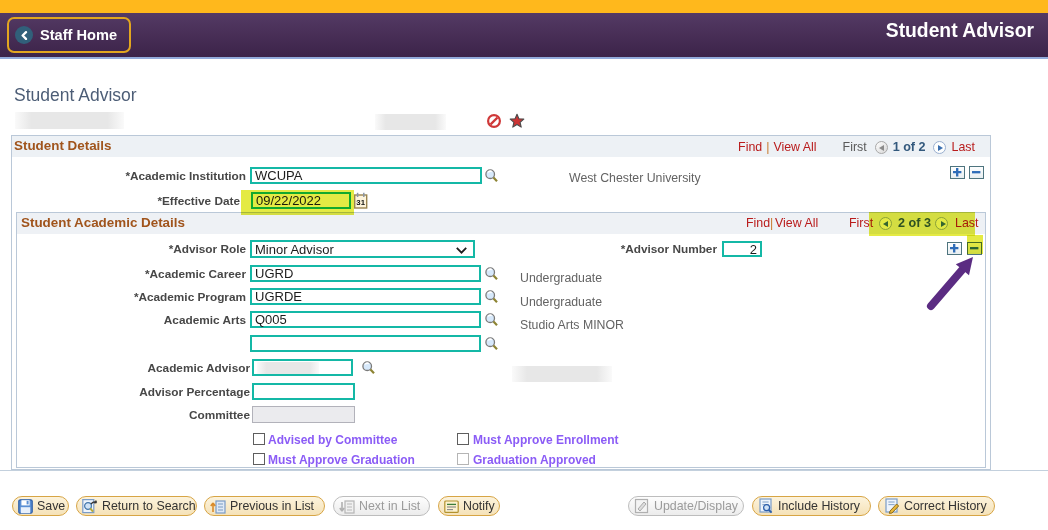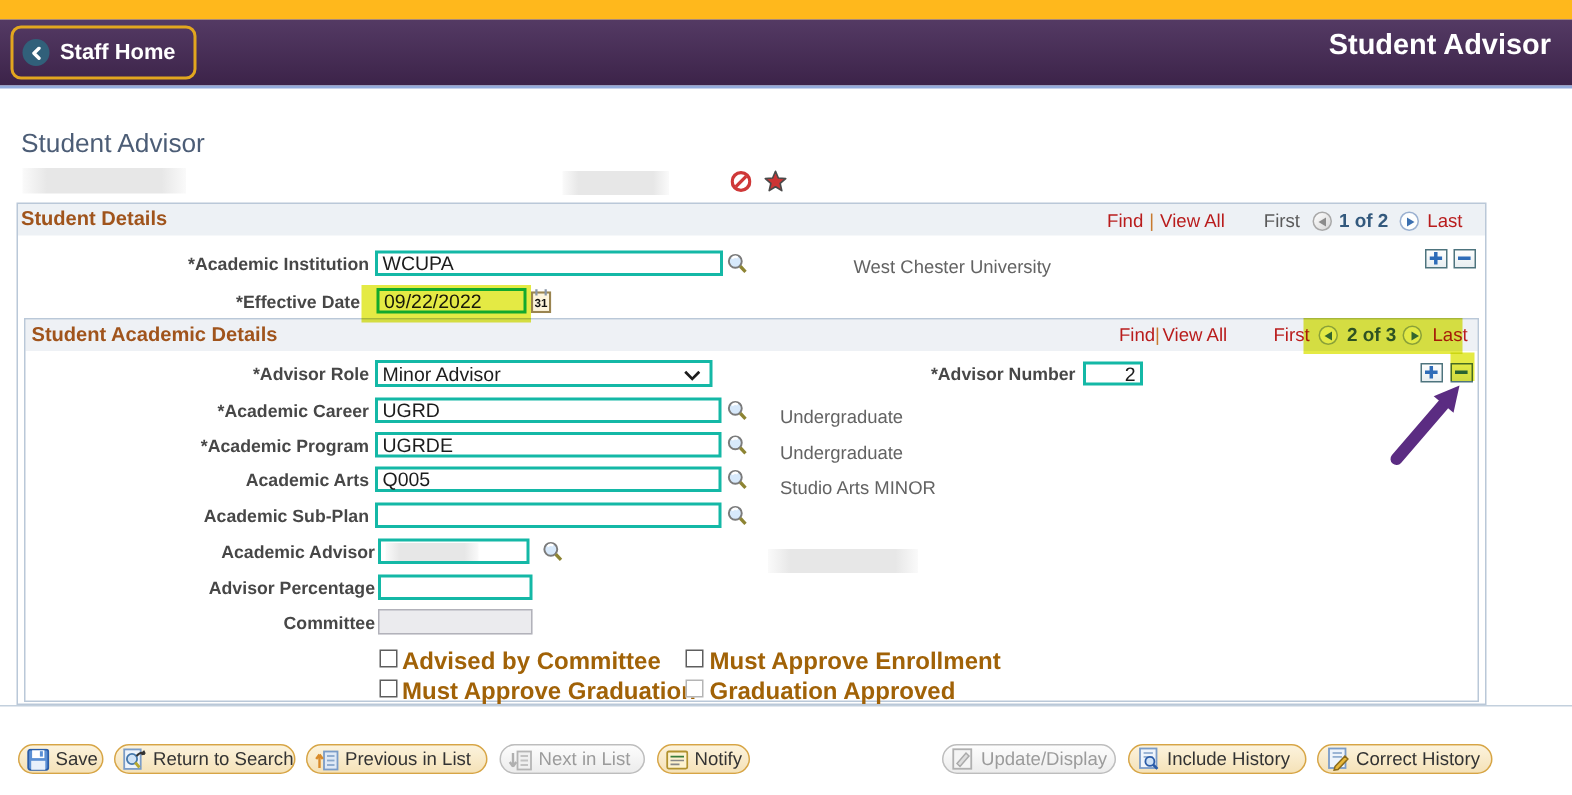--- a/index.html
+++ b/index.html
@@ -32,21 +32,21 @@
 .tri.r { left:4.6px; border-left:5px solid #3a6fb0; }
 .flabel { position:absolute; font-weight:bold; font-size:11.8px; color:#474747; text-align:right; }
 .finput { position:absolute; border:2px solid #14b8a6; background:#fff; font-size:13px; color:#1c1c1c; padding:0 3px; display:flex; align-items:center; }
 .finput.dis { background:#ebebee; border:1px solid #b2b2ba; }
 .desc { position:absolute; font-size:12.3px; color:#636363; }
 .pm { position:absolute; width:15px; height:13px; border:1px solid #4e747e; background:linear-gradient(#fdfefe,#e8eef1); display:flex; align-items:center; justify-content:center; }
 .pm svg { display:block; }
 .hl { position:absolute; background:#e4ea44; mix-blend-mode:multiply; }
 .cb { position:absolute; width:12px; height:12px; border:1px solid #5e5e5e; background:#fff; }
 .cb.dis { border-color:#b5b5b5; }
-.cblbl { position:absolute; font-weight:bold; font-size:16px; color:#a16207; }
+.cblbl { position:absolute; font-weight:bold; font-size:12px; color:#8b5cf6; }
 .btn { position:absolute; height:20px; border:1px solid #d7a545; border-radius:10px; background:linear-gradient(#fcf3dd,#f5e2b8); display:flex; align-items:center; font-size:12.4px; color:#333; white-space:nowrap; }
 .btn .ic { margin:0 4px 0 5px; display:flex; }
 .btn.dis { border-color:#bdbdbd; background:linear-gradient(#fdfdfd,#ececec); color:#9b9b9b; }
 .botline { left:0; top:470px; width:1048px; height:1px; background:#c3d0dd; }
 </style>
 </head>
 <body>
 <div id="page">
   <div class="abs goldbar"></div>
   <div class="abs purplebar"></div>
@@ -175,21 +175,20 @@
 
   <div class="flabel" style="left:40px; top:313px; width:206px;">Academic Arts</div>
   <div class="finput" style="left:250px; top:311px; width:231px; height:17px;">Q005</div>
   <svg class="abs" style="left:484px; top:312px;" width="15" height="15" viewBox="0 0 15 15">
       <circle cx="6.2" cy="6.2" r="4.3" fill="#d7e9fb" stroke="#7b7b7b" stroke-width="1.3"></circle>
       <path d="M4 4.4 A3 3 0 0 1 7.8 3.6" stroke="#fff" stroke-width="1.5" fill="none"></path>
       <line x1="9.5" y1="9.5" x2="13" y2="13.2" stroke="#8d8433" stroke-width="2.2"></line>
     </svg>
   <div class="desc" style="left:520px; top:318px;">Studio Arts MINOR</div>
 
-  <div class="flabel" style="left:40px; top:337px; width:206px;">Academic Sub-Plan</div>
   <div class="finput" style="left:250px; top:335px; width:231px; height:17px;"></div>
   <svg class="abs" style="left:484px; top:336px;" width="15" height="15" viewBox="0 0 15 15">
       <circle cx="6.2" cy="6.2" r="4.3" fill="#d7e9fb" stroke="#7b7b7b" stroke-width="1.3"></circle>
       <path d="M4 4.4 A3 3 0 0 1 7.8 3.6" stroke="#fff" stroke-width="1.5" fill="none"></path>
       <line x1="9.5" y1="9.5" x2="13" y2="13.2" stroke="#8d8433" stroke-width="2.2"></line>
     </svg>
 
   <div class="flabel" style="left:40px; top:361px; width:210px;">Academic Advisor</div>
   <div class="finput" style="left:252px; top:359px; width:101px; height:17px;">
       <span class="redact" style="display:block; width:62px; height:12px;"></span>

